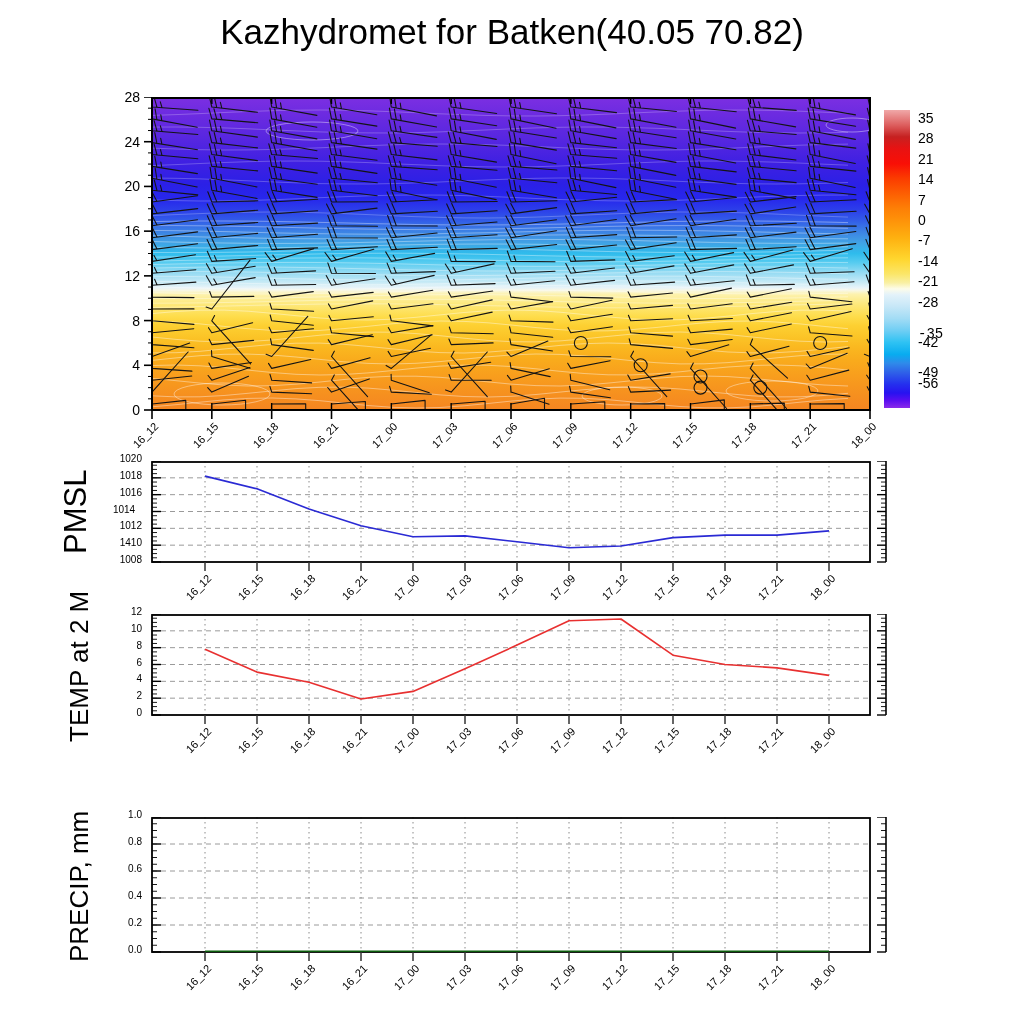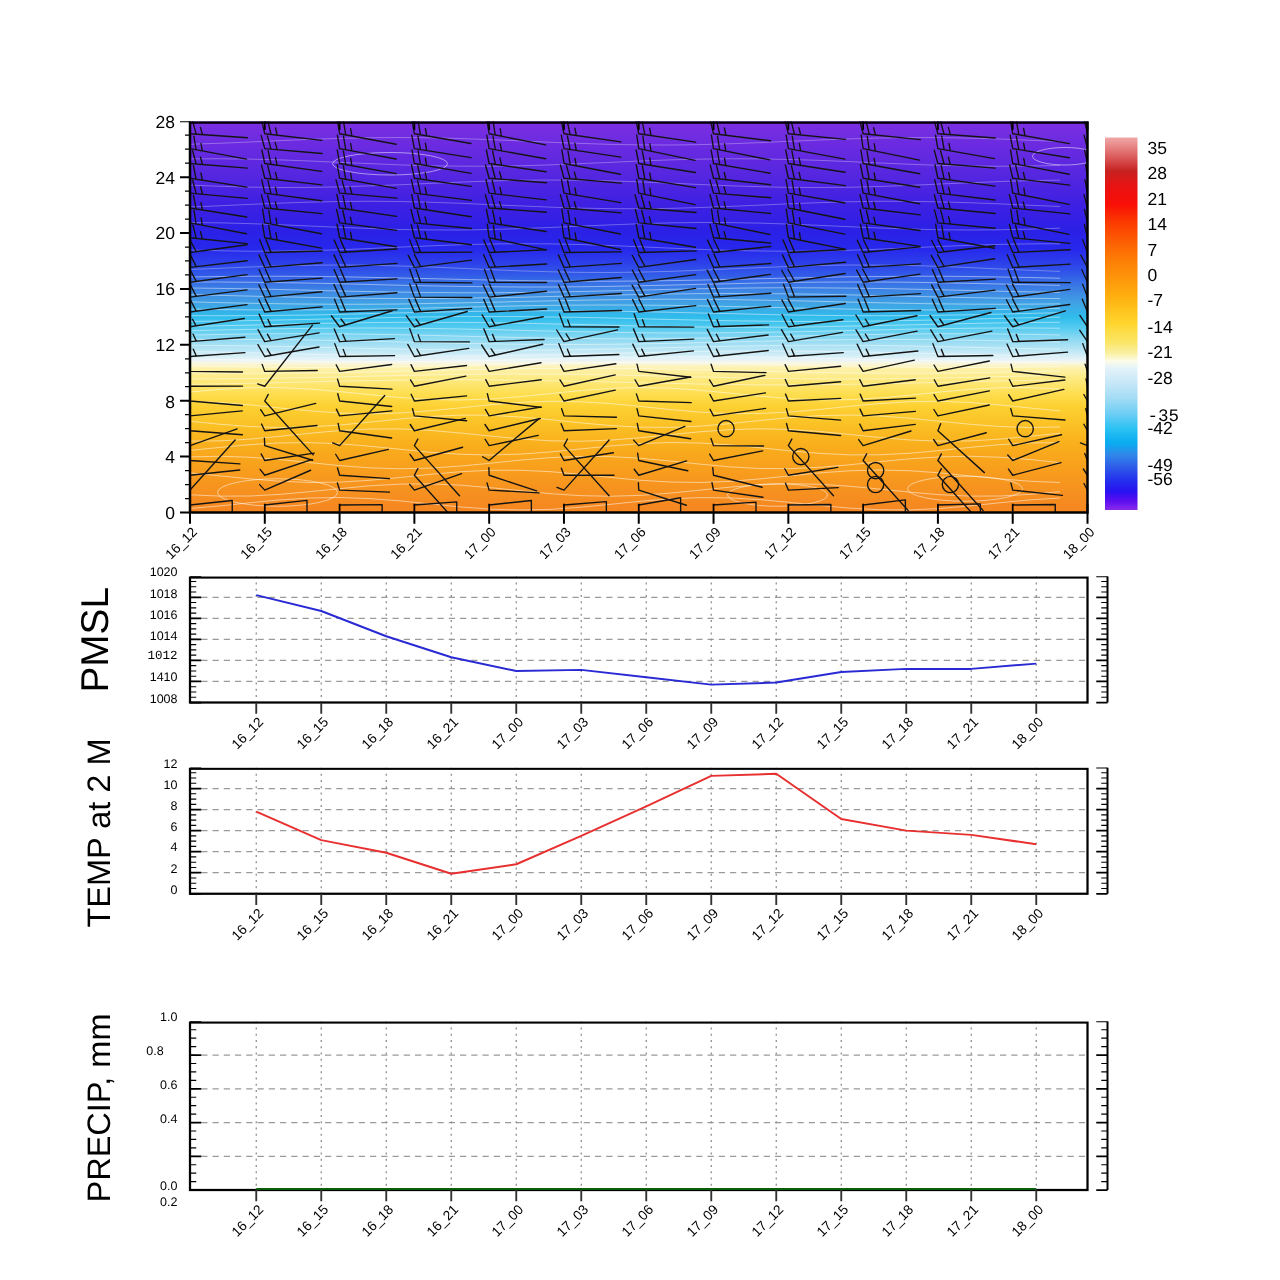--- a/index.html
+++ b/index.html
@@ -21,20 +21,21 @@
              transform:rotate(-45deg);transform-origin:100% 0;white-space:nowrap;}
   .colorbar{position:absolute;left:884px;top:110px;width:26px;height:298px;}
   .cbar-labels{position:absolute;left:918px;top:110px;width:40px;height:298px;}
   .cbar-label{position:absolute;left:0;font-size:14px;transform:translateY(-50%);white-space:nowrap;}
   svg{display:block;}
 </style>
 </head>
 <body>
 
 <div class="page">
+  <div class="title">Kazhydromet for Batken(40.05 70.82)</div>
 
   <div class="vlabel pmsl">PMSL</div>
   <div class="vlabel temp">TEMP at 2 M</div>
   <div class="vlabel precip">PRECIP, mm</div>
 
   <div class="chart-holder" id="sounding-holder" style="left:142px;top:97px;">
       <svg width="770" height="335">
         <defs>
           <linearGradient id="bgGrad" x1="0" y1="0" x2="0" y2="1">
             <stop offset="0%" stop-color="#7c2fe2"></stop>
@@ -813,22 +814,22 @@
     <div class="timelabel" style="left: 393.167px; top: 420px;">17_03</div>
     <div class="timelabel" style="left: 453px; top: 420px;">17_06</div>
     <div class="timelabel" style="left: 512.833px; top: 420px;">17_09</div>
     <div class="timelabel" style="left: 572.667px; top: 420px;">17_12</div>
     <div class="timelabel" style="left: 632.5px; top: 420px;">17_15</div>
     <div class="timelabel" style="left: 692.333px; top: 420px;">17_18</div>
     <div class="timelabel" style="left: 752.167px; top: 420px;">17_21</div>
     <div class="timelabel" style="left: 812px; top: 420px;">18_00</div>
     <div class="ytick small" style="left: 106px; width: 36px; top: 554px;">1008</div>
     <div class="ytick small" style="left: 106px; width: 36px; top: 537.167px;">1410</div>
-    <div class="ytick small" style="left: 106px; width: 36px; top: 520.333px; font-family: Liberation Mono, monospace;">1012</div>
-    <div class="ytick small" style="left: 106px; width: 36px; top: 503.5px;">1014</div>
+    <div class="ytick small" style="left: 106px; width: 36px; top: 520.333px;">1012</div>
+    <div class="ytick small" style="left: 106px; width: 36px; top: 503.5px; text-align: center;">1014</div>
     <div class="ytick small" style="left: 106px; width: 36px; top: 486.667px;">1016</div>
     <div class="ytick small" style="left: 106px; width: 36px; top: 469.833px;">1018</div>
     <div class="ytick small" style="left: 106px; width: 36px; top: 453px;">1020</div>
     <div class="timelabel" style="left: 147px; top: 572px;">16_12</div>
     <div class="timelabel" style="left: 199px; top: 572px;">16_15</div>
     <div class="timelabel" style="left: 251px; top: 572px;">16_18</div>
     <div class="timelabel" style="left: 303px; top: 572px;">16_21</div>
     <div class="timelabel" style="left: 355px; top: 572px;">17_00</div>
     <div class="timelabel" style="left: 407px; top: 572px;">17_03</div>
     <div class="timelabel" style="left: 459px; top: 572px;">17_06</div>
@@ -852,24 +853,24 @@
     <div class="timelabel" style="left: 355px; top: 725px;">17_00</div>
     <div class="timelabel" style="left: 407px; top: 725px;">17_03</div>
     <div class="timelabel" style="left: 459px; top: 725px;">17_06</div>
     <div class="timelabel" style="left: 511px; top: 725px;">17_09</div>
     <div class="timelabel" style="left: 563px; top: 725px;">17_12</div>
     <div class="timelabel" style="left: 615px; top: 725px;">17_15</div>
     <div class="timelabel" style="left: 667px; top: 725px;">17_18</div>
     <div class="timelabel" style="left: 719px; top: 725px;">17_21</div>
     <div class="timelabel" style="left: 771px; top: 725px;">18_00</div>
     <div class="ytick small" style="left: 106px; width: 36px; top: 944px;">0.0</div>
-    <div class="ytick small" style="left: 106px; width: 36px; top: 917px; margin-top: 40px;">0.2</div>
+    <div class="ytick small" style="left: 106px; width: 36px; top: 917px;">0.2</div>
     <div class="ytick small" style="left: 106px; width: 36px; top: 890px;">0.4</div>
     <div class="ytick small" style="left: 106px; width: 36px; top: 863px;">0.6</div>
-    <div class="ytick small" style="left: 106px; width: 36px; top: 836px; text-align: center;">0.8</div>
+    <div class="ytick small" style="left: 106px; width: 36px; top: 836px;">0.8</div>
     <div class="ytick small" style="left: 106px; width: 36px; top: 809px;">1.0</div>
     <div class="timelabel" style="left: 147px; top: 962px;">16_12</div>
     <div class="timelabel" style="left: 199px; top: 962px;">16_15</div>
     <div class="timelabel" style="left: 251px; top: 962px;">16_18</div>
     <div class="timelabel" style="left: 303px; top: 962px;">16_21</div>
     <div class="timelabel" style="left: 355px; top: 962px;">17_00</div>
     <div class="timelabel" style="left: 407px; top: 962px;">17_03</div>
     <div class="timelabel" style="left: 459px; top: 962px;">17_06</div>
     <div class="timelabel" style="left: 511px; top: 962px;">17_09</div>
     <div class="timelabel" style="left: 563px; top: 962px;">17_12</div>

